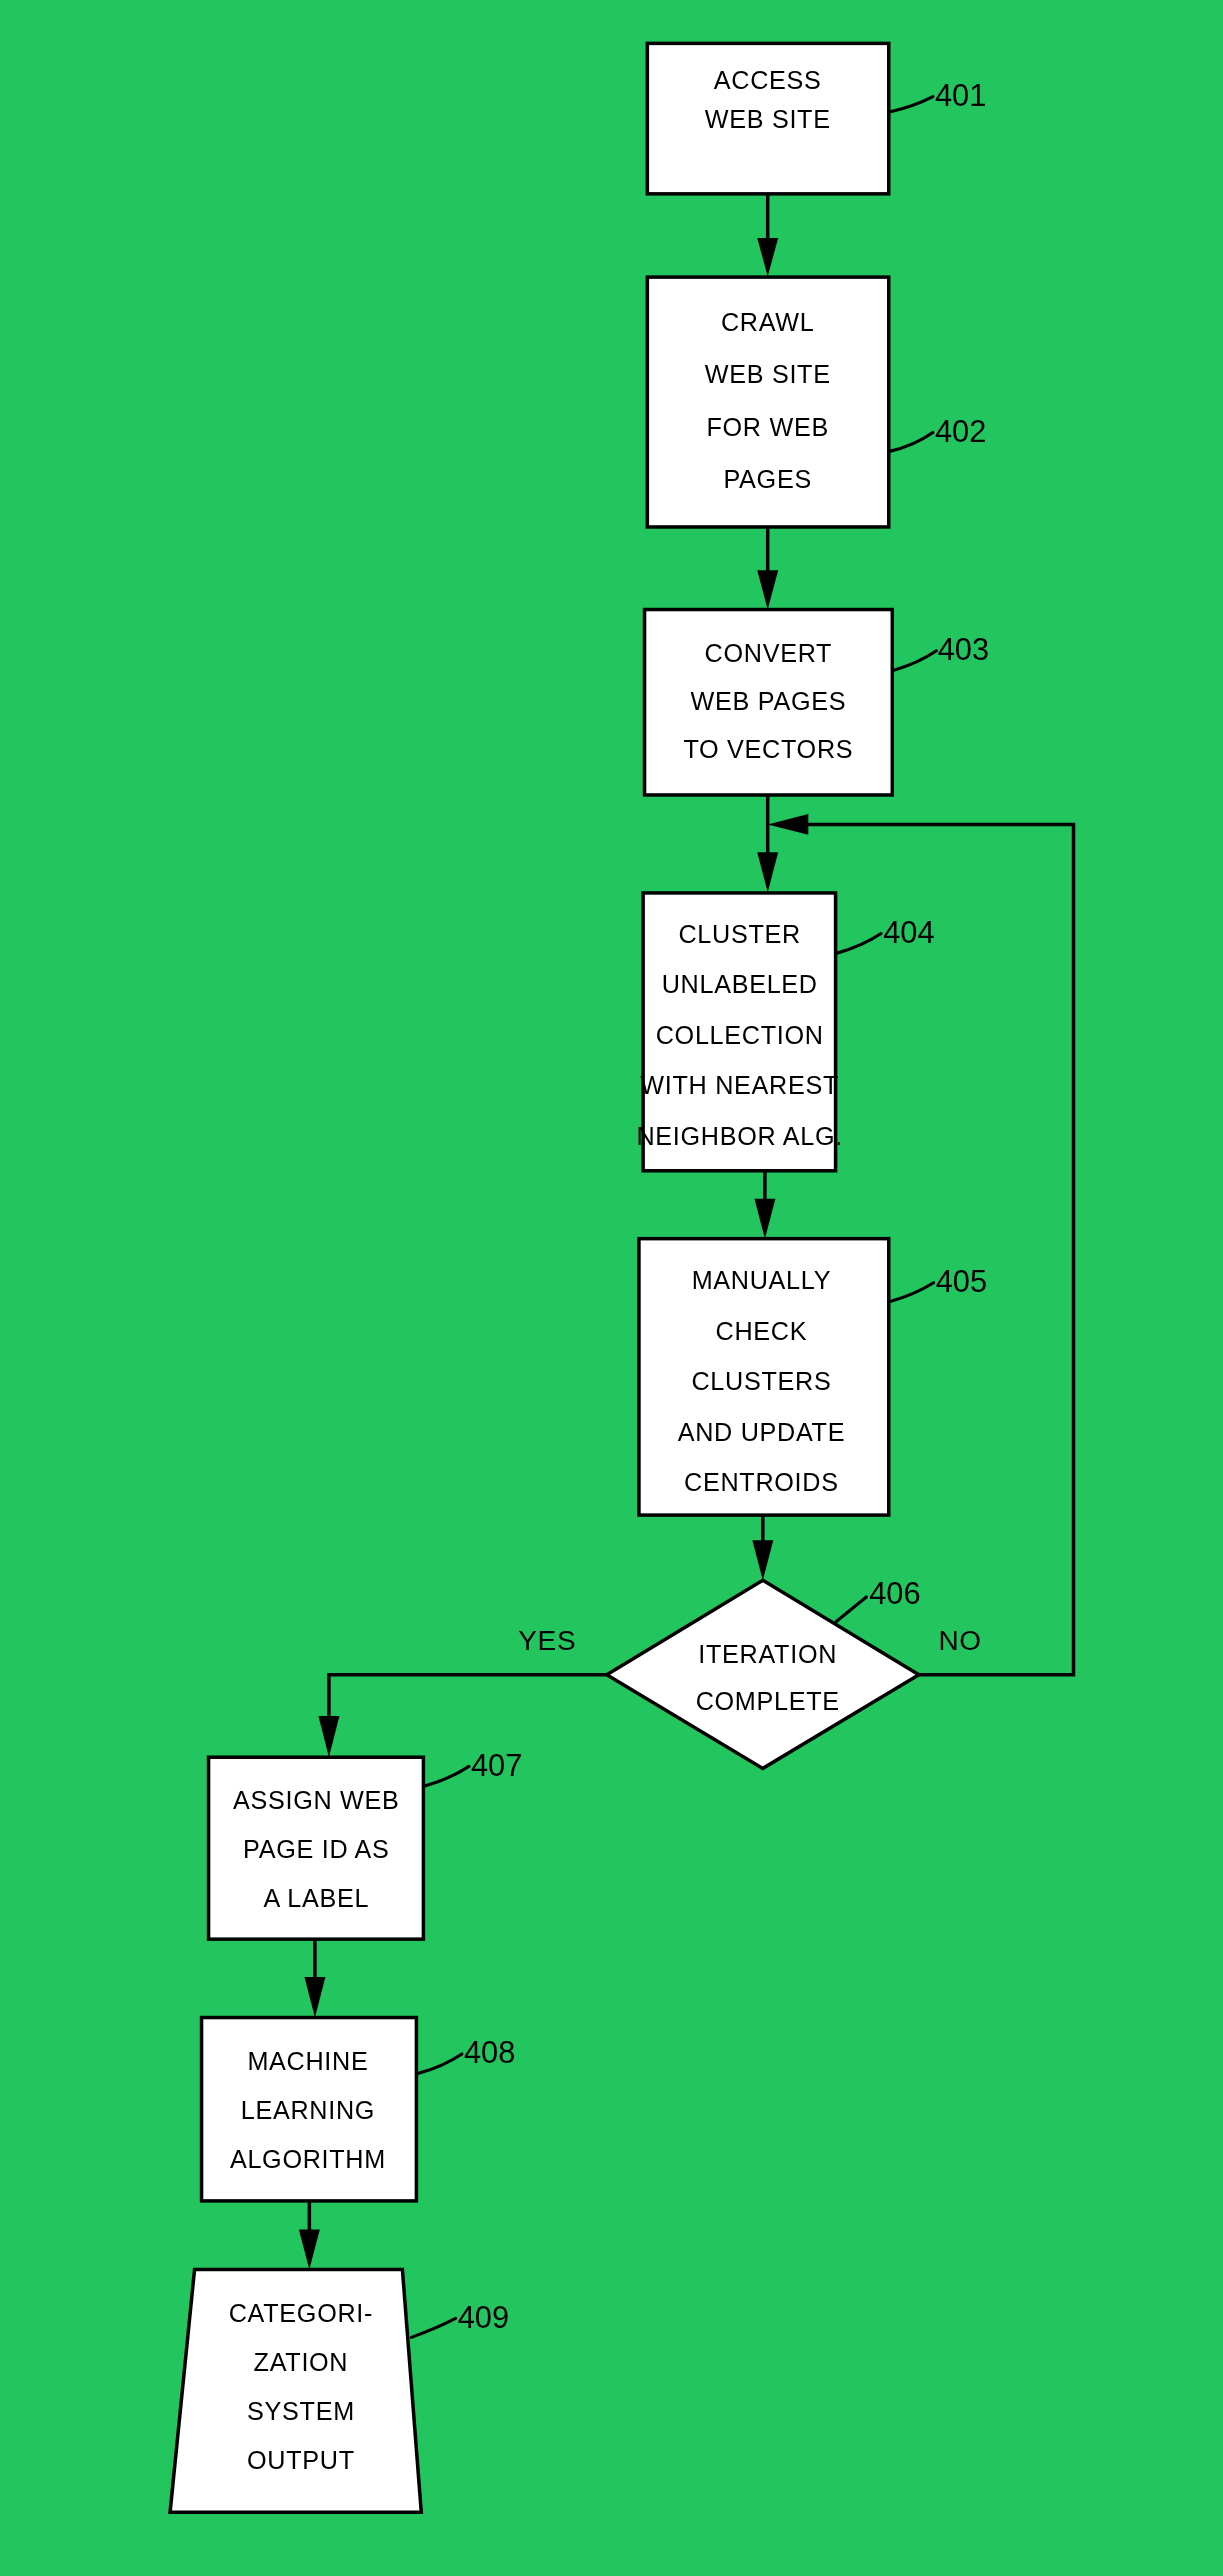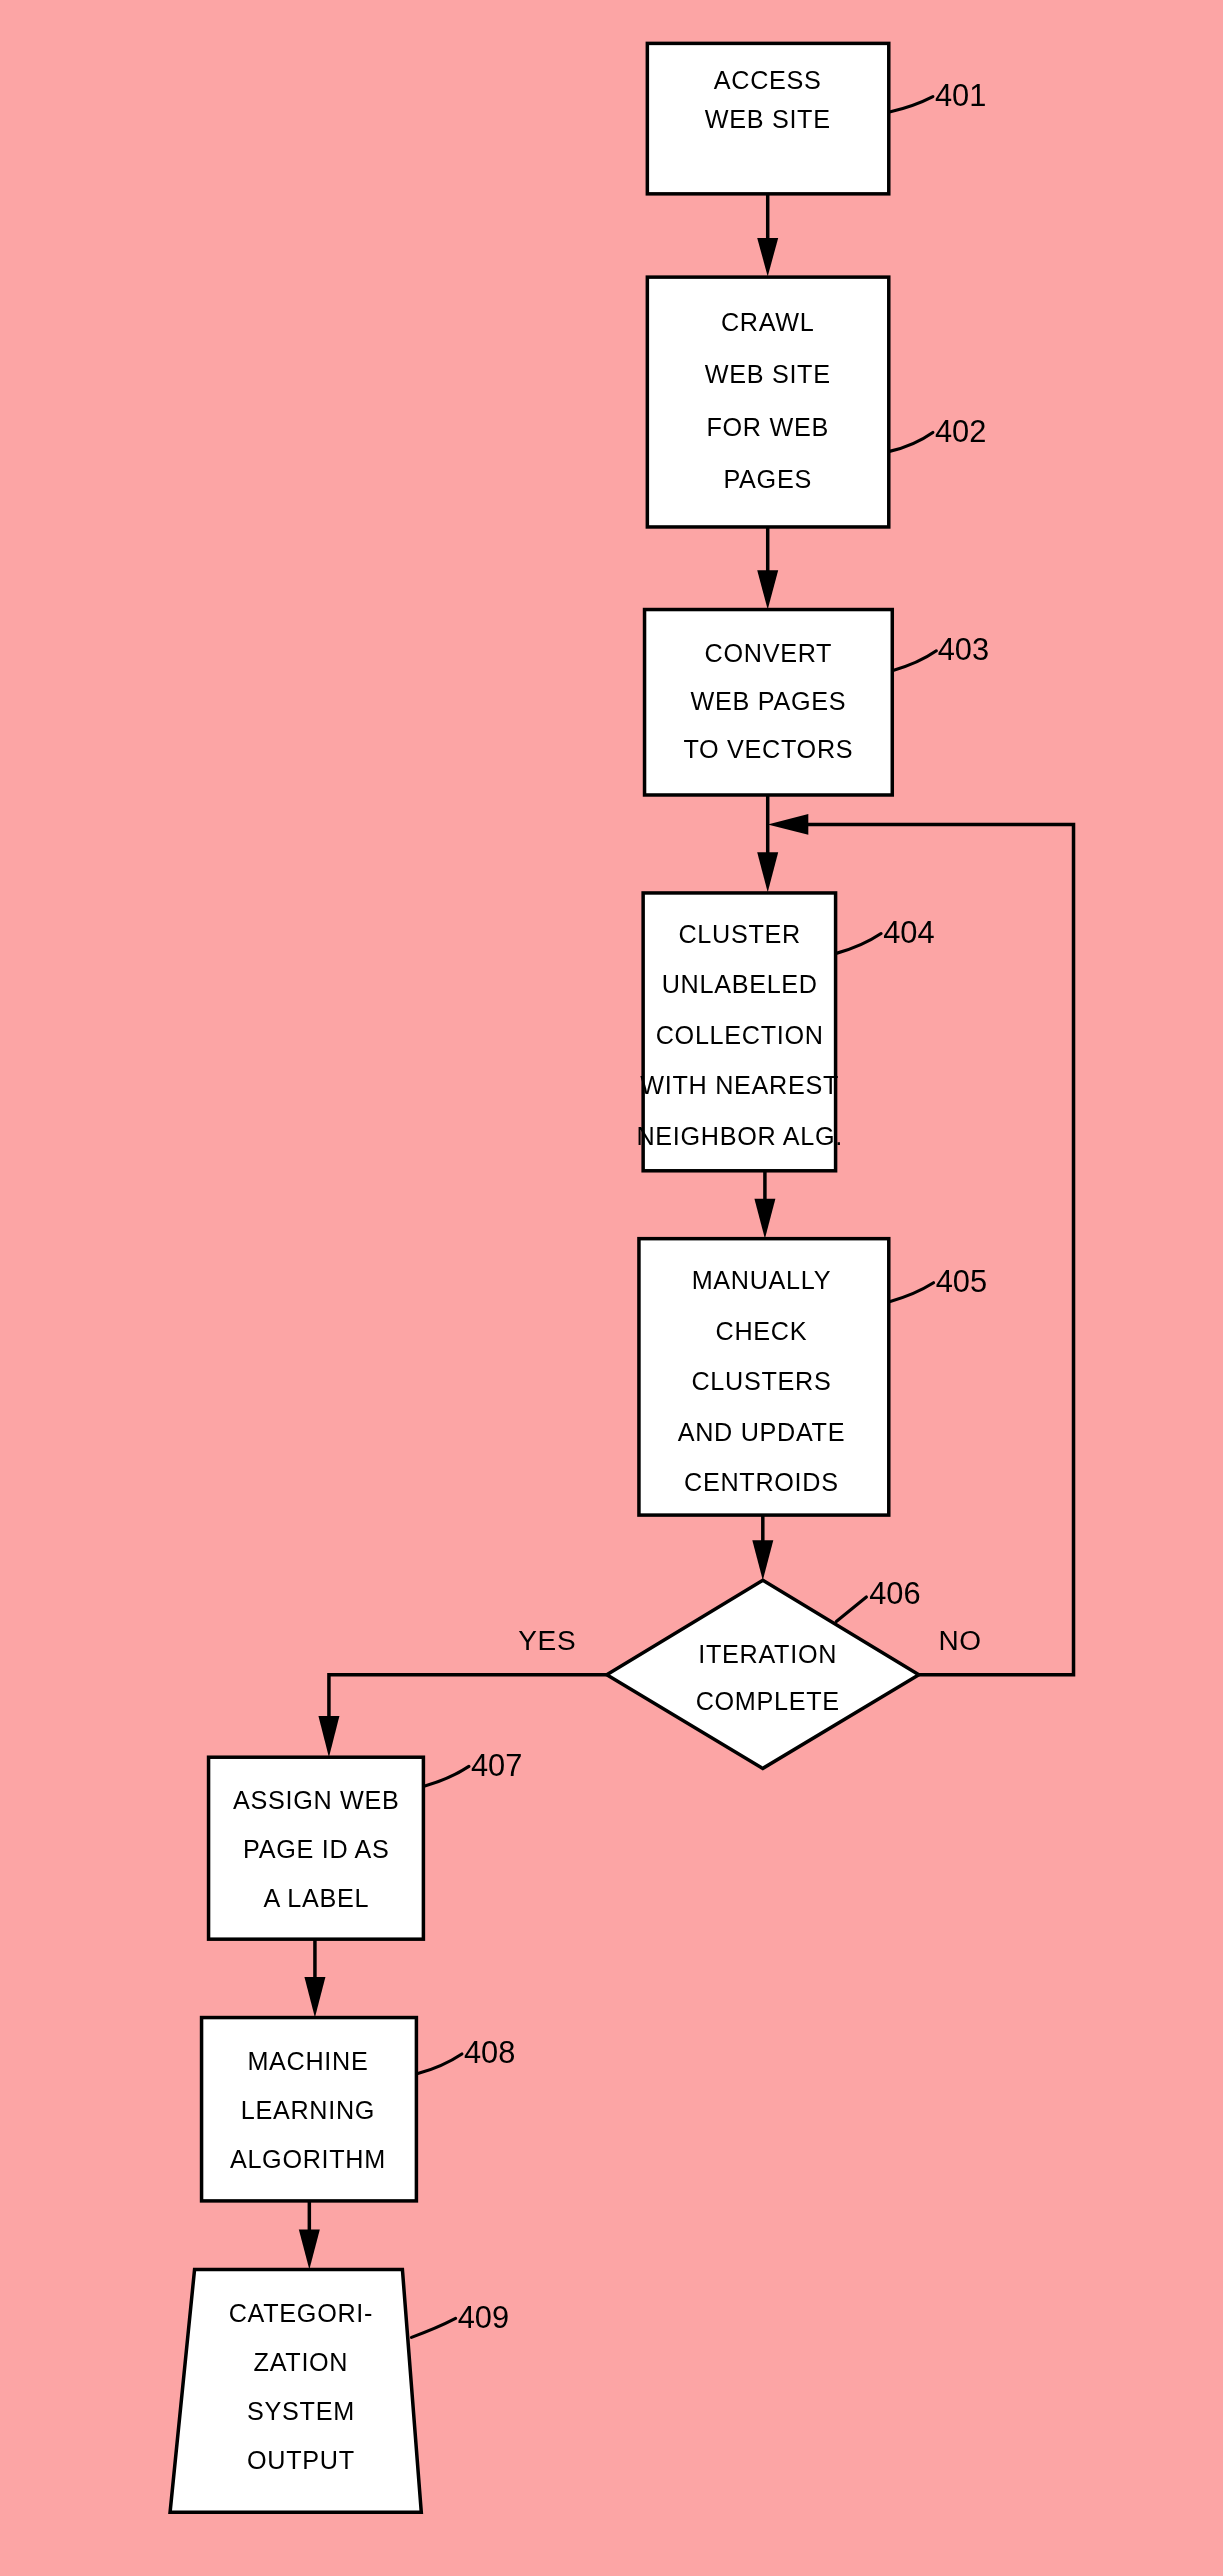--- a/index.html
+++ b/index.html
@@ -8,21 +8,21 @@
     padding: 0;
     background: #ffffff;
   }
   body {
     font-family: "Liberation Sans", sans-serif;
   }
   #canvas {
     position: relative;
     width: 1224px;
     height: 2576px;
-    background: #fca5a5;
+    background: #22c55e;
     overflow: hidden;
   }
   #diagram-svg {
     position: absolute;
     left: 0;
     top: 0;
     width: 1224px;
     height: 2576px;
   }
   .node-shape {

